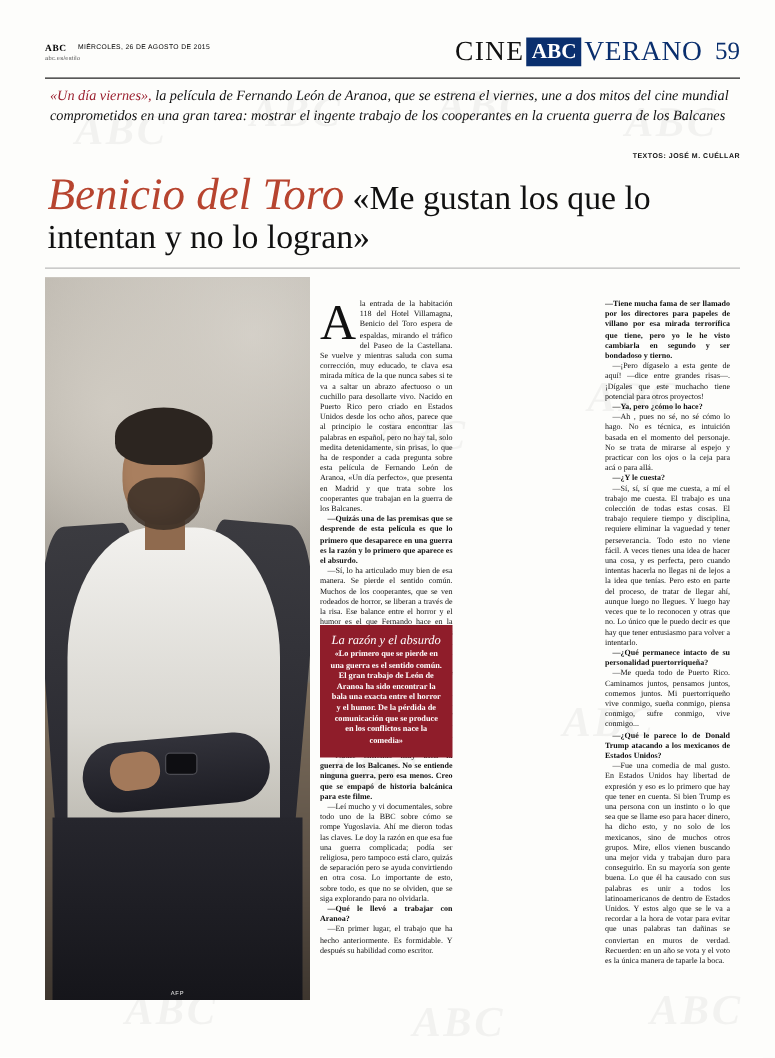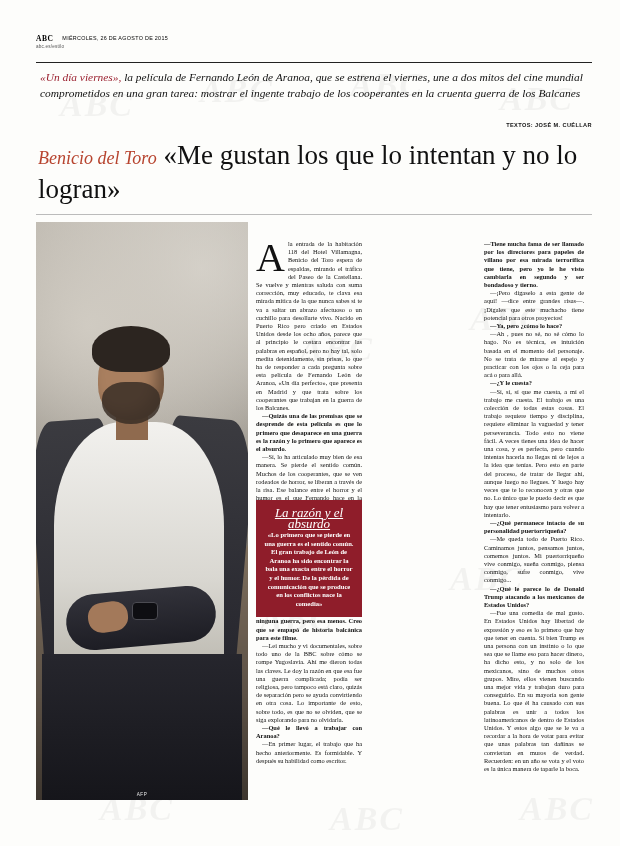--- a/index.html
+++ b/index.html
@@ -146,21 +146,21 @@
     left: 38px; top: 140px;
     width: 560px;
     font-family: "Liberation Serif", serif;
     font-size: 27px;
     line-height: 31px;
     color: #111;
   }
   .headline .name {
     color: #b7442f;
     font-style: italic;
-    font-size: 18px;
+    font-size: 36px;
     text-align: center;
   }
   .rule-head {
     position: absolute;
     left: 36px; right: 28px; top: 214px;
     border-top: 1px solid #bbb;
     height: 0;
   }
 
   
@@ -312,24 +312,23 @@
     width: 106px;
     background: #8f1d2a;
     color: #fff;
     padding: 7px 8px 9px 8px;
     box-sizing: border-box;
     text-align: center;
   }
   .pq-title {
     font-family: "Liberation Serif", serif;
     font-style: italic;
-    font-size: 13px;
+    font-size: 10px;
     line-height: 11px;
     margin-bottom: 2px;
-    text-decoration: underline;
   }
   .pq-text {
     font-family: "Liberation Serif", serif;
     font-weight: bold;
     font-size: 6.6px;
     line-height: 8.6px;
     text-align: center;
   }
 </style>
 </head>
@@ -348,20 +347,23 @@
   <div class="wm" style="left:260px; top:600px; font-size:34px;">ABC</div>
   <div class="wm" style="left:450px; top:560px; font-size:34px;">ABC</div>
   <div class="wm" style="left:100px; top:790px; font-size:34px;">ABC</div>
   <div class="wm" style="left:330px; top:800px; font-size:34px;">ABC</div>
   <div class="wm" style="left:520px; top:790px; font-size:34px;">ABC</div>
 
   <div class="masthead">
     <span class="mast-abc">ABC</span>
     <span class="mast-date">MIÉRCOLES, 26 DE AGOSTO DE 2015</span>
     <div class="mast-url">abc.es/estilo</div>
+    <div class="mast-right">
+      <span class="mast-cine">CINE</span><span class="mast-abclogo">ABC</span><span class="mast-verano">VERANO</span><span class="mast-page">59</span>
+    </div>
   </div>
   <div class="rule-top"></div>
 
   <div class="standfirst">
     <span class="hl">«Un día viernes»,</span><span class="reg"> la película de Fernando León de Aranoa, que se estrena el viernes, une a dos mitos del cine mundial comprometidos en una gran tarea: mostrar el ingente trabajo de los cooperantes en la cruenta guerra de los Balcanes</span>
   </div>
   <div class="byline">TEXTOS: JOSÉ M. CUÉLLAR</div>
 
   <div class="headline">
     <span class="name">Benicio del Toro</span>

